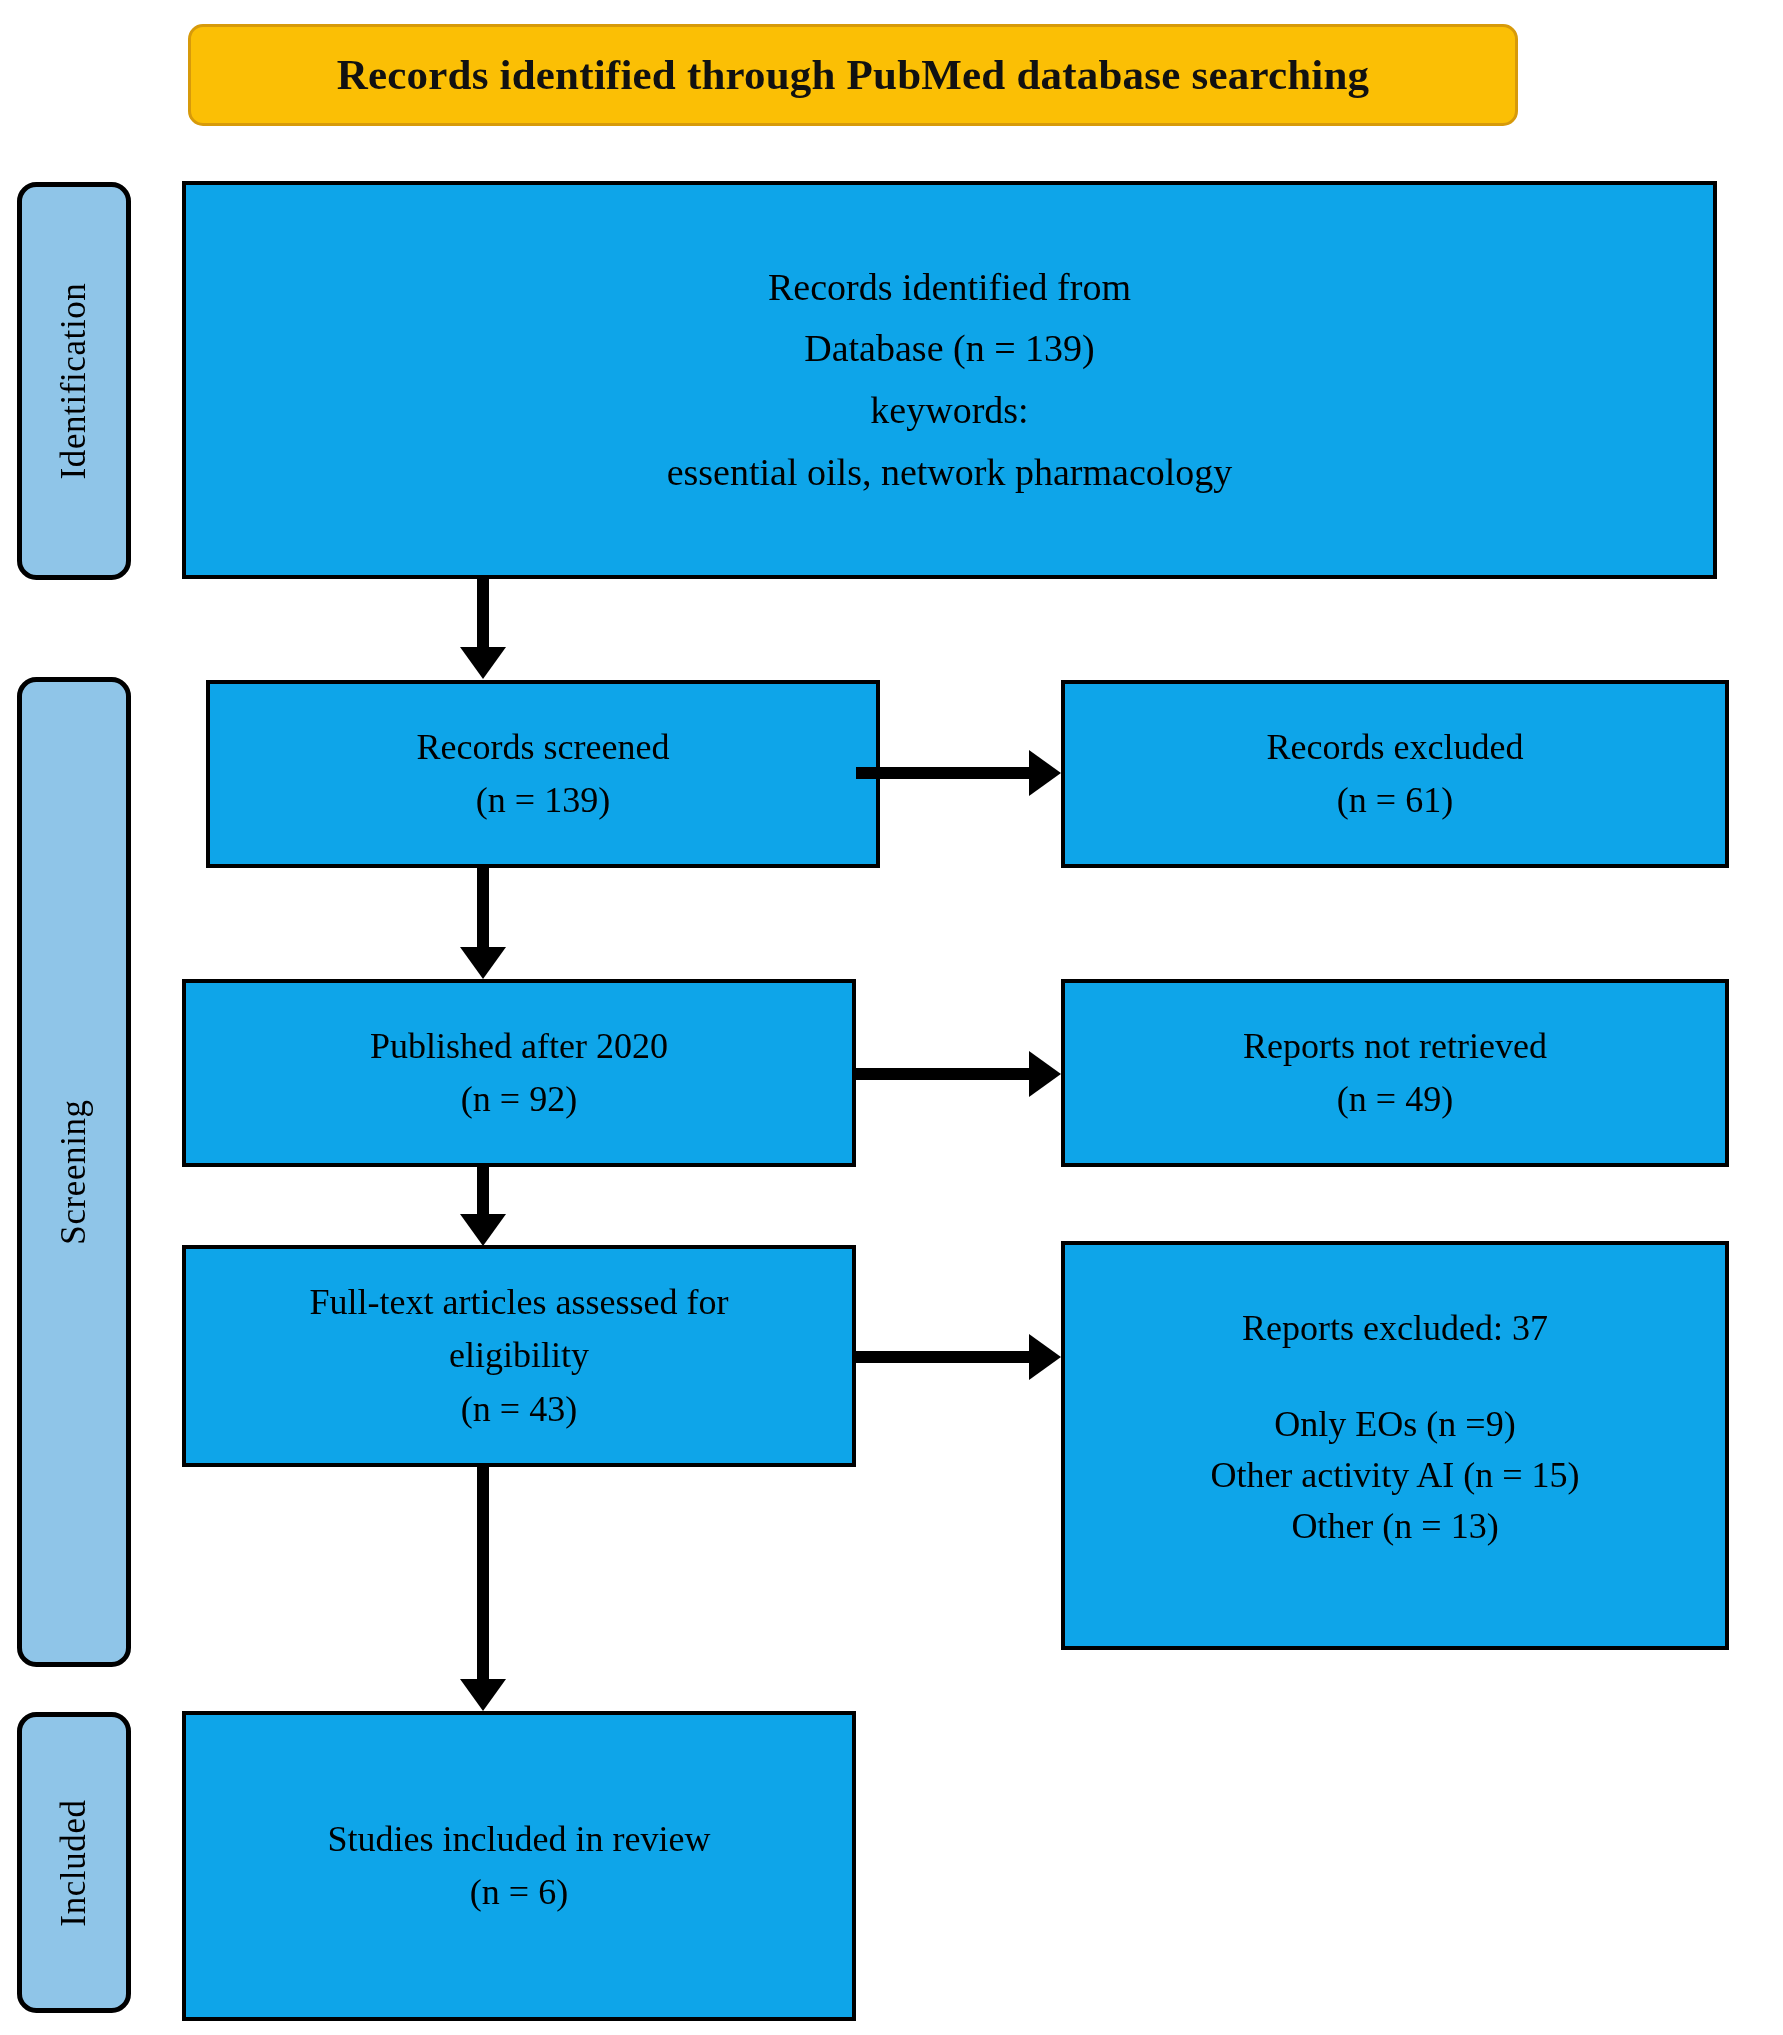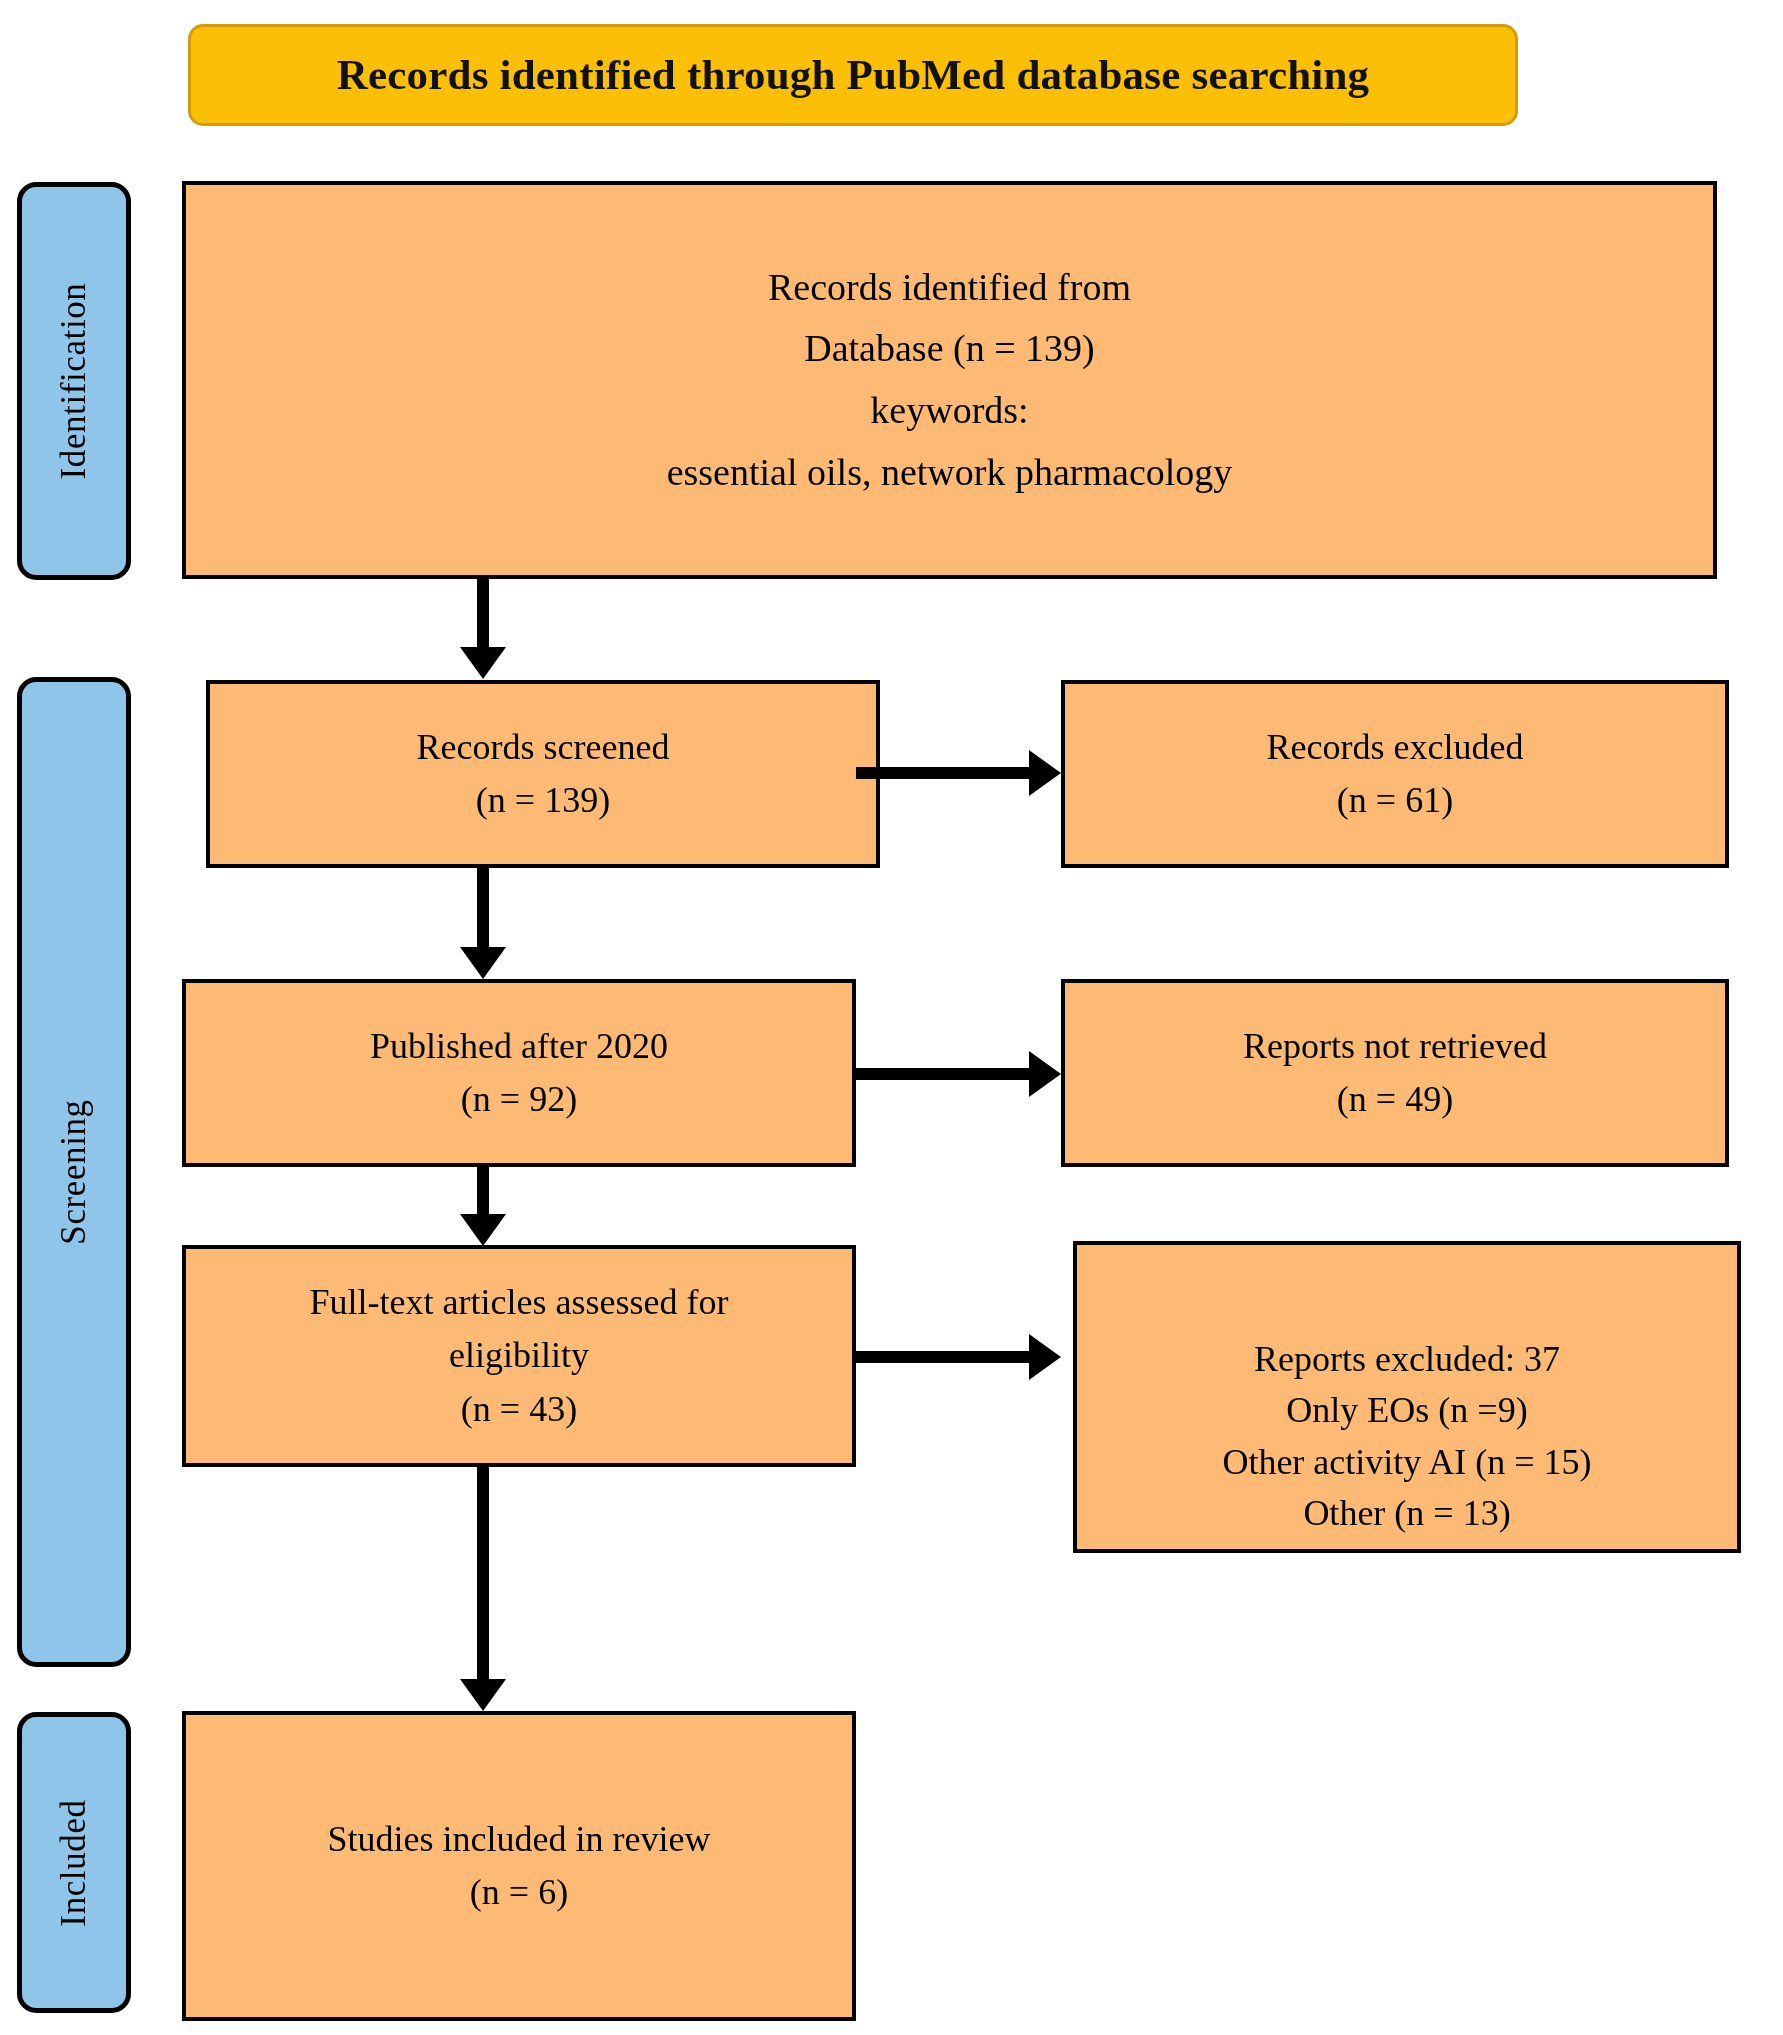--- a/index.html
+++ b/index.html
@@ -79,21 +79,21 @@
   #stage-included {
     left: 17px;
     top: 1712px;
     width: 114px;
     height: 301px;
   }
 
   
   .flow-box {
     position: absolute;
-    background: #fdba74;
+    background: #0ea5e9;
     border: 4.5px solid #000000;
     box-sizing: border-box;
     display: flex;
     flex-direction: column;
     align-items: center;
     justify-content: center;
     text-align: right;
     padding: 10.2px 17px;
   }
   .flow-box .line {
@@ -150,24 +150,23 @@
   #box-fulltext {
     left: 182px;
     top: 1245px;
     width: 674px;
     height: 222px;
   }
   #box-reports-excluded {
     left: 1061px;
     top: 1241px;
     width: 668px;
-    height: 312px;
+    height: 409px;
     justify-content: flex-start;
-    padding-top: 89px;
-    margin-left: 12px;
+    padding-top: 58px;
   }
   #box-reports-excluded .line { line-height: 1.42; }
 
   
   #box-included {
     left: 182px;
     top: 1711px;
     width: 674px;
     height: 310px;
   }

